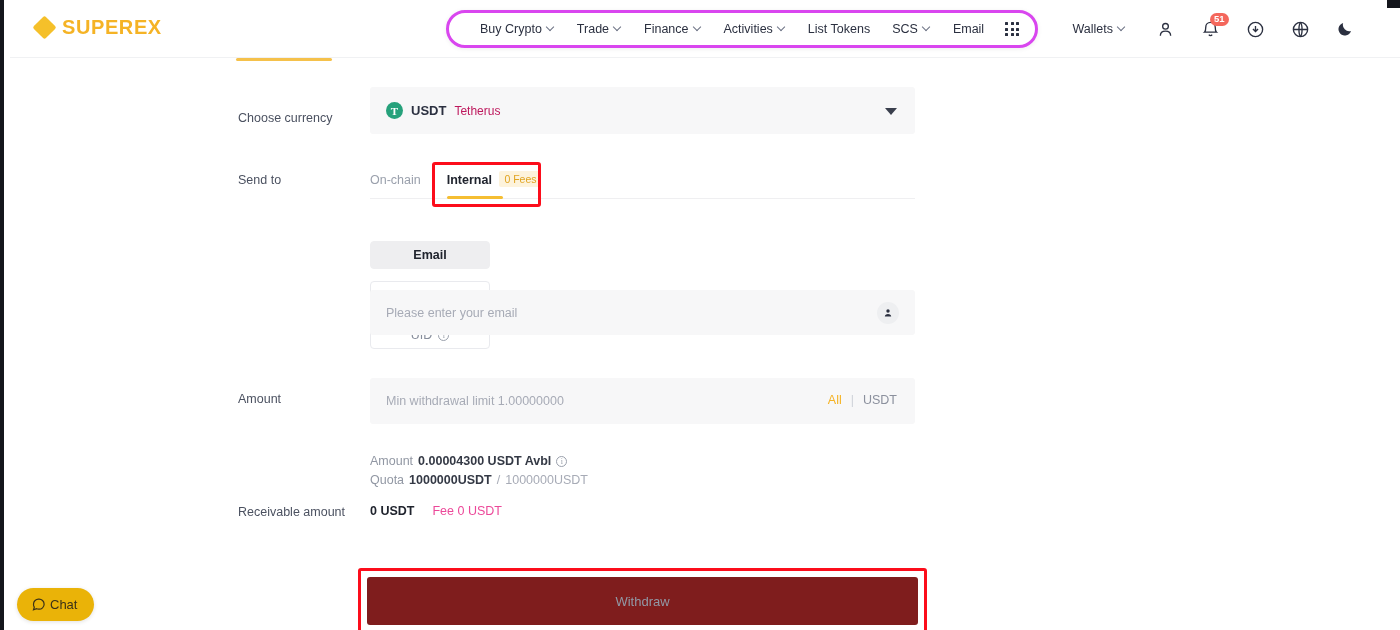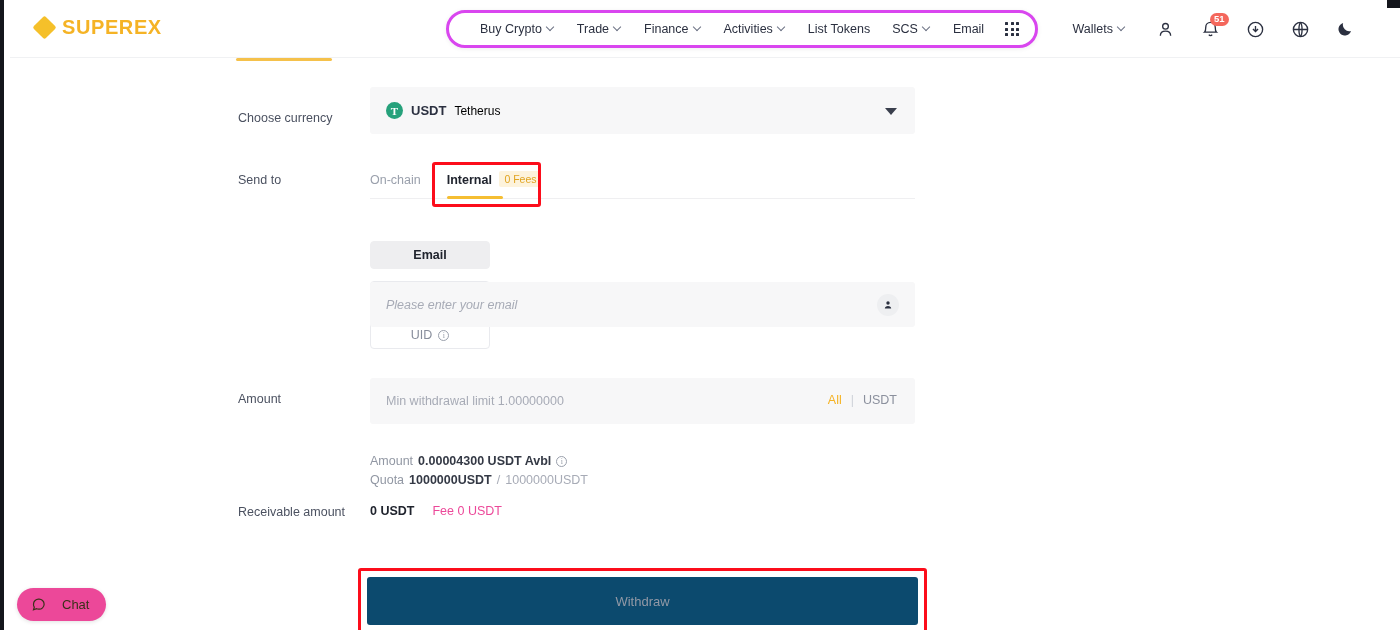--- a/index.html
+++ b/index.html
@@ -109,21 +109,21 @@
     display: flex; align-items: center;
   }
   .field.currency { top: 29px; height: 47px; padding: 0 16px; }
   .coin-dot {
     width: 17px; height: 17px; border-radius: 50%;
     background: #26A17B; color: #fff; font-size: 11px; font-weight: bold;
     display: flex; align-items: center; justify-content: center;
     margin-right: 8px; font-family: "Liberation Serif", serif;
   }
   .coin-sym { font-size: 13px; font-weight: bold; color: #2b3040; margin-right: 8px; }
-  .coin-name { font-size: 12px; color: #000000; }
+  .coin-name { font-size: 12px; color: #be185d; }
   .caret-down {
     position: absolute; right: 18px; top: 50%; margin-top: -3px;
     width: 0; height: 0;
     border-left: 6px solid transparent; border-right: 6px solid transparent;
     border-top: 7px solid #3a3f4d;
   }
 
   
   .sendtabs {
     position: absolute; left: 370px; top: 105px;
@@ -159,21 +159,21 @@
     display: flex; align-items: center; justify-content: center; gap: 6px;
     cursor: pointer; padding: 0 18px; min-width: 98px;
   }
   .rtype.active { background: #eeeef0; border-color: #eeeef0; color: #20242e; font-weight: bold; }
   .info-o {
     width: 11px; height: 11px; border-radius: 50%; border: 1px solid #9aa0ac;
     font-size: 8px; line-height: 9px; text-align: center; color: #9aa0ac;
     font-family: "Liberation Serif", serif;
   }
 
-  .field.email { top: 224px; height: 45px; padding: 0 16px; font-style: italic; }
+  .field.email { top: 232px; height: 45px; padding: 0 16px; }
   .ph { font-size: 12.5px; color: #a7abb6; }
   .contact-icon {
     position: absolute; right: 16px; top: 50%; margin-top: -11px;
     width: 22px; height: 22px; border-radius: 50%; background: #eeeff1;
     display: flex; align-items: center; justify-content: center;
     cursor: pointer;
   }
 
   .field.amount { top: 320px; height: 46px; padding: 0 16px; }
   .amount-suffix {
@@ -188,31 +188,31 @@
   .meta-row { color: #9197a3; display: flex; align-items: center; gap: 5px; }
   .meta-row b { color: #343945; font-weight: bold; }
   .meta-row .dim { color: #a7abb6; }
 
   .recv { position: absolute; left: 370px; top: 446px; display: flex; align-items: baseline; gap: 18px; }
   .recv-main { font-size: 12.5px; font-weight: bold; color: #20242e; }
   .recv-fee { font-size: 12.5px; color: #ec4899; }
 
   .withdraw-btn {
     position: absolute; left: 367px; top: 519px; width: 551px; height: 48px;
-    background: #0c4a6e; border: none; border-radius: 3px;
+    background: #7f1d1d; border: none; border-radius: 3px;
     color: #9299a6; font-size: 13px; cursor: pointer;
     font-family: "Liberation Sans", sans-serif;
   }
 
   
   .chat {
     position: absolute; left: 17px; top: 588px;
     height: 33px; padding: 0 17px 0 14px;
-    background: #ec4899; border-radius: 17px;
-    display: flex; align-items: center; gap: 16px;
+    background: #eab308; border-radius: 17px;
+    display: flex; align-items: center; gap: 4px;
     font-size: 13px; color: #3a3118; cursor: pointer;
     box-shadow: 0 1px 4px rgba(0,0,0,0.12);
     z-index: 50;
   }
 </style>
 </head>
 <body>
 
 <div class="edge-left"></div>
 <div class="edge-top-right"></div>

